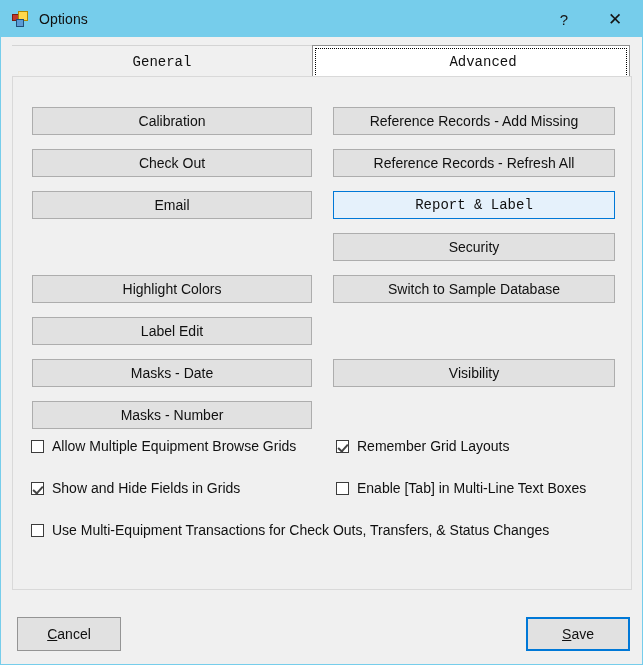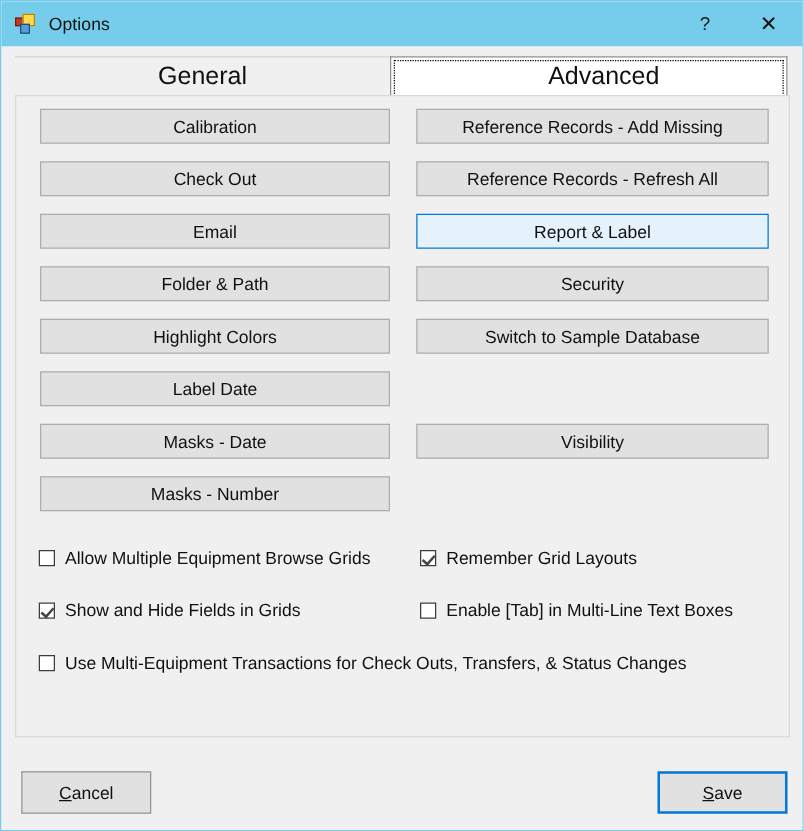--- a/index.html
+++ b/index.html
@@ -74,23 +74,24 @@
     width: 620px; height: 32px;
   }
   .tab {
     position: absolute;
     top: 0;
     height: 32px;
     box-sizing: border-box;
     display: flex;
     align-items: center;
     justify-content: center;
-    font-size: 20px;
-    color: #101010;
-    white-space: nowrap;
+    font-size: 14px;
+    color: #101010;
+    white-space: nowrap;
+    font-family: Liberation Mono, monospace;
   }
   #tab-general {
     left: 0;
     width: 300px;
     border-top: 1px solid #d4d4d4;
     background: #f0f0f0;
   }
   #tab-advanced {
     left: 300px;
     width: 318px;
@@ -125,24 +126,26 @@
     background: #e1e1e1;
     border: 1px solid #adadad;
     font-family: "Liberation Sans", sans-serif;
     font-size: 14px;
     color: #101010;
     text-align: center;
     line-height: 26px;
     white-space: nowrap;
     padding: 0;
     overflow: hidden;
+    margin-top: 20px;
   }
   .opt-btn.hot {
     background: #e5f1fb;
     border: 1px solid #0078d7;
+    font-family: Liberation Mono, monospace;
   }
   .col-left  { left: 19px;  width: 280px; }
   .col-right { left: 320px; width: 282px; }
 
   
   .cbrow {
     position: absolute;
     display: flex;
     align-items: center;
     white-space: nowrap;
@@ -213,23 +216,22 @@
       <span class="focus-rect"></span>
       <span class="tab-label">Advanced</span>
     </div>
   </div>
 
   <div id="tabpage">
 
     <button class="opt-btn col-left" style="top:10px">Calibration</button>
     <button class="opt-btn col-left" style="top:52px">Check Out</button>
     <button class="opt-btn col-left" style="top:94px">Email</button>
-    <button class="opt-btn col-left" style="top:136px">Folder &amp; Path</button>
     <button class="opt-btn col-left" style="top:178px">Highlight Colors</button>
-    <button class="opt-btn col-left" style="top:220px">Label Date</button>
+    <button class="opt-btn col-left" style="top:220px">Label Edit</button>
     <button class="opt-btn col-left" style="top:262px">Masks - Date</button>
     <button class="opt-btn col-left" style="top:304px">Masks - Number</button>
 
     <button class="opt-btn col-right" style="top:10px">Reference Records - Add Missing</button>
     <button class="opt-btn col-right" style="top:52px">Reference Records - Refresh All</button>
     <button class="opt-btn col-right hot" style="top:94px">Report &amp; Label</button>
     <button class="opt-btn col-right" style="top:178px">Switch to Sample Database</button>
     <button class="opt-btn col-right" style="top:136px">Security</button>
     <button class="opt-btn col-right" style="top:262px">Visibility</button>
 

